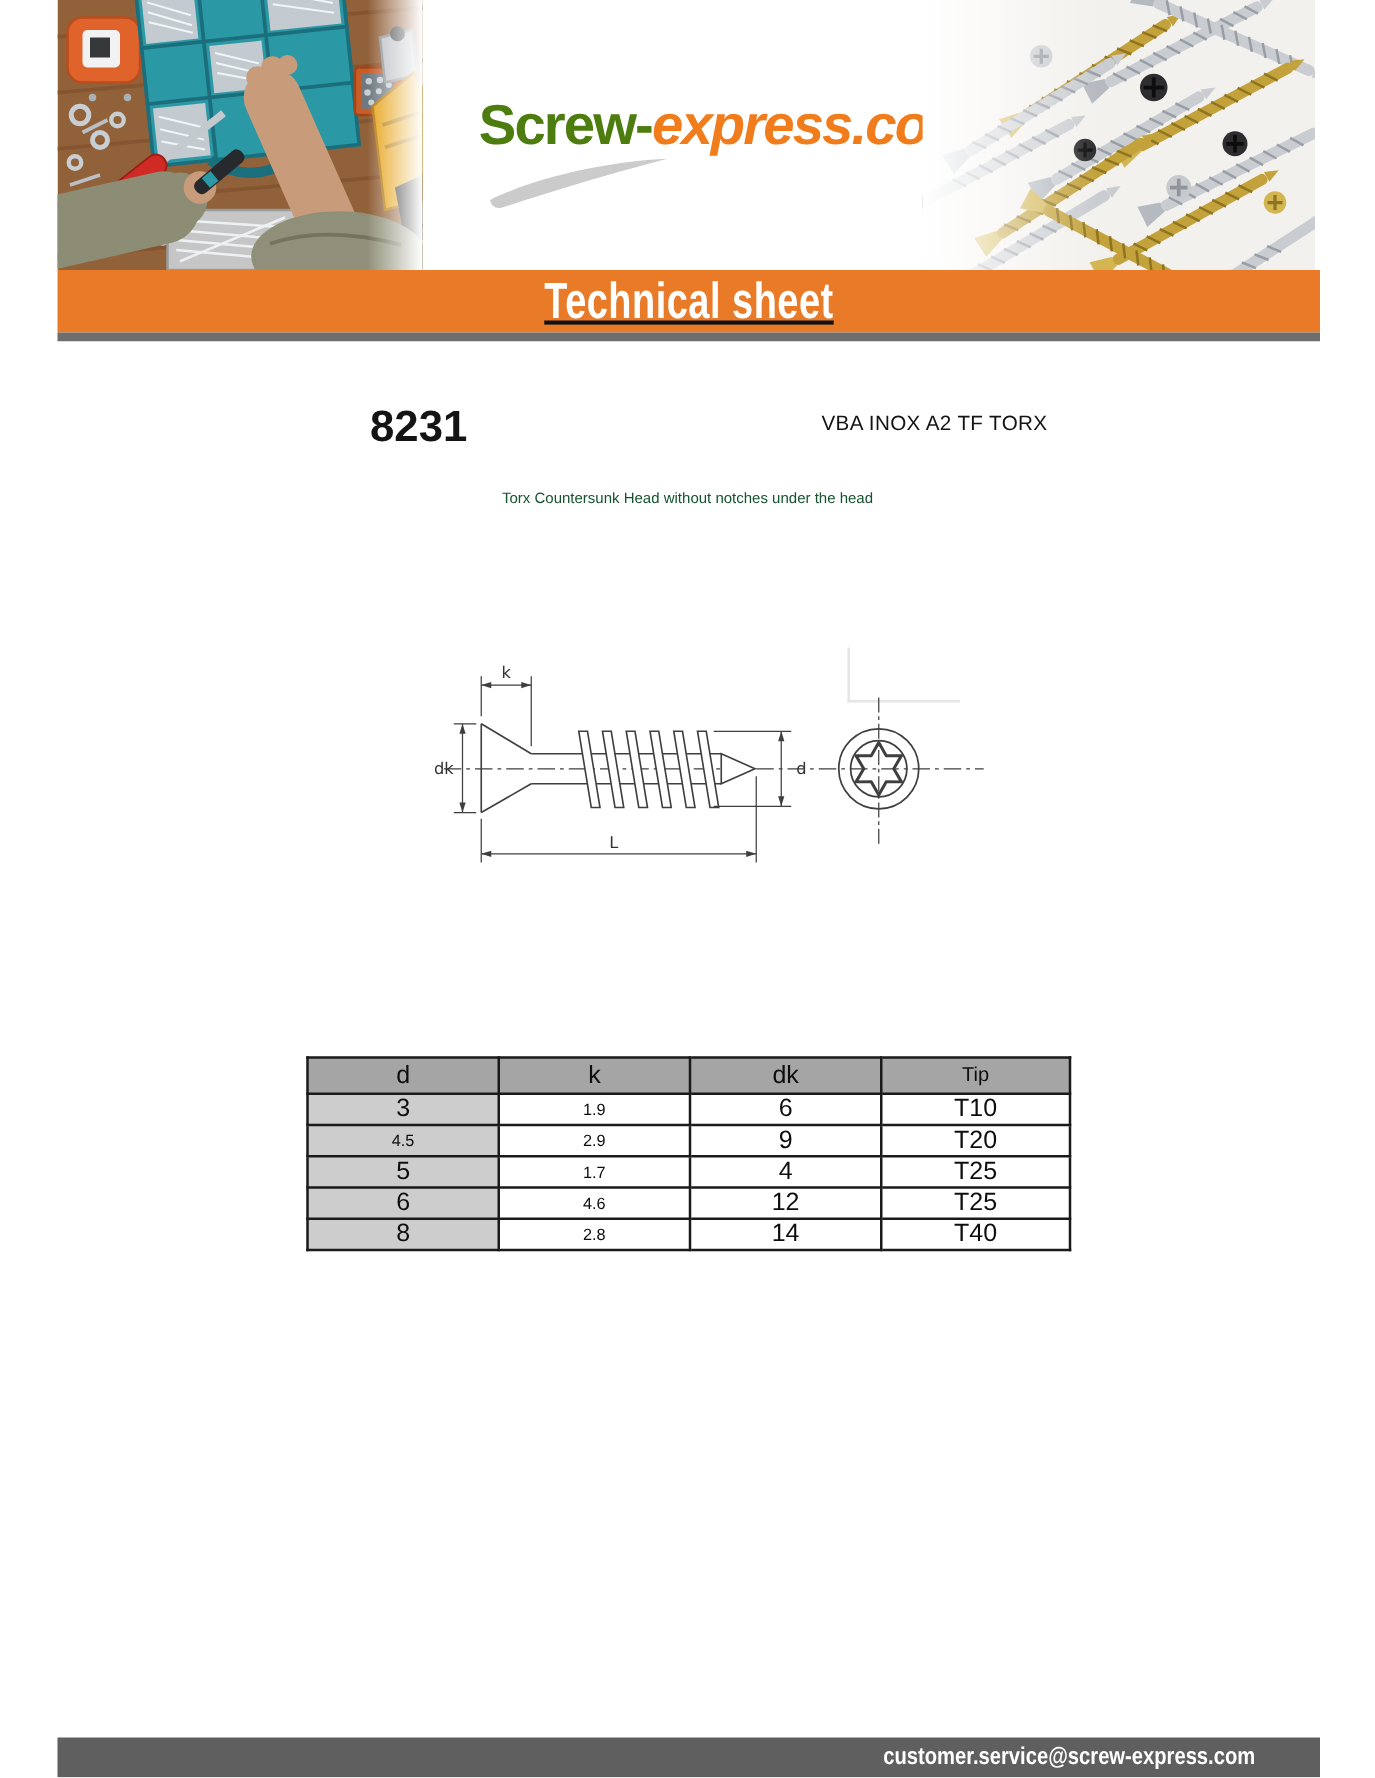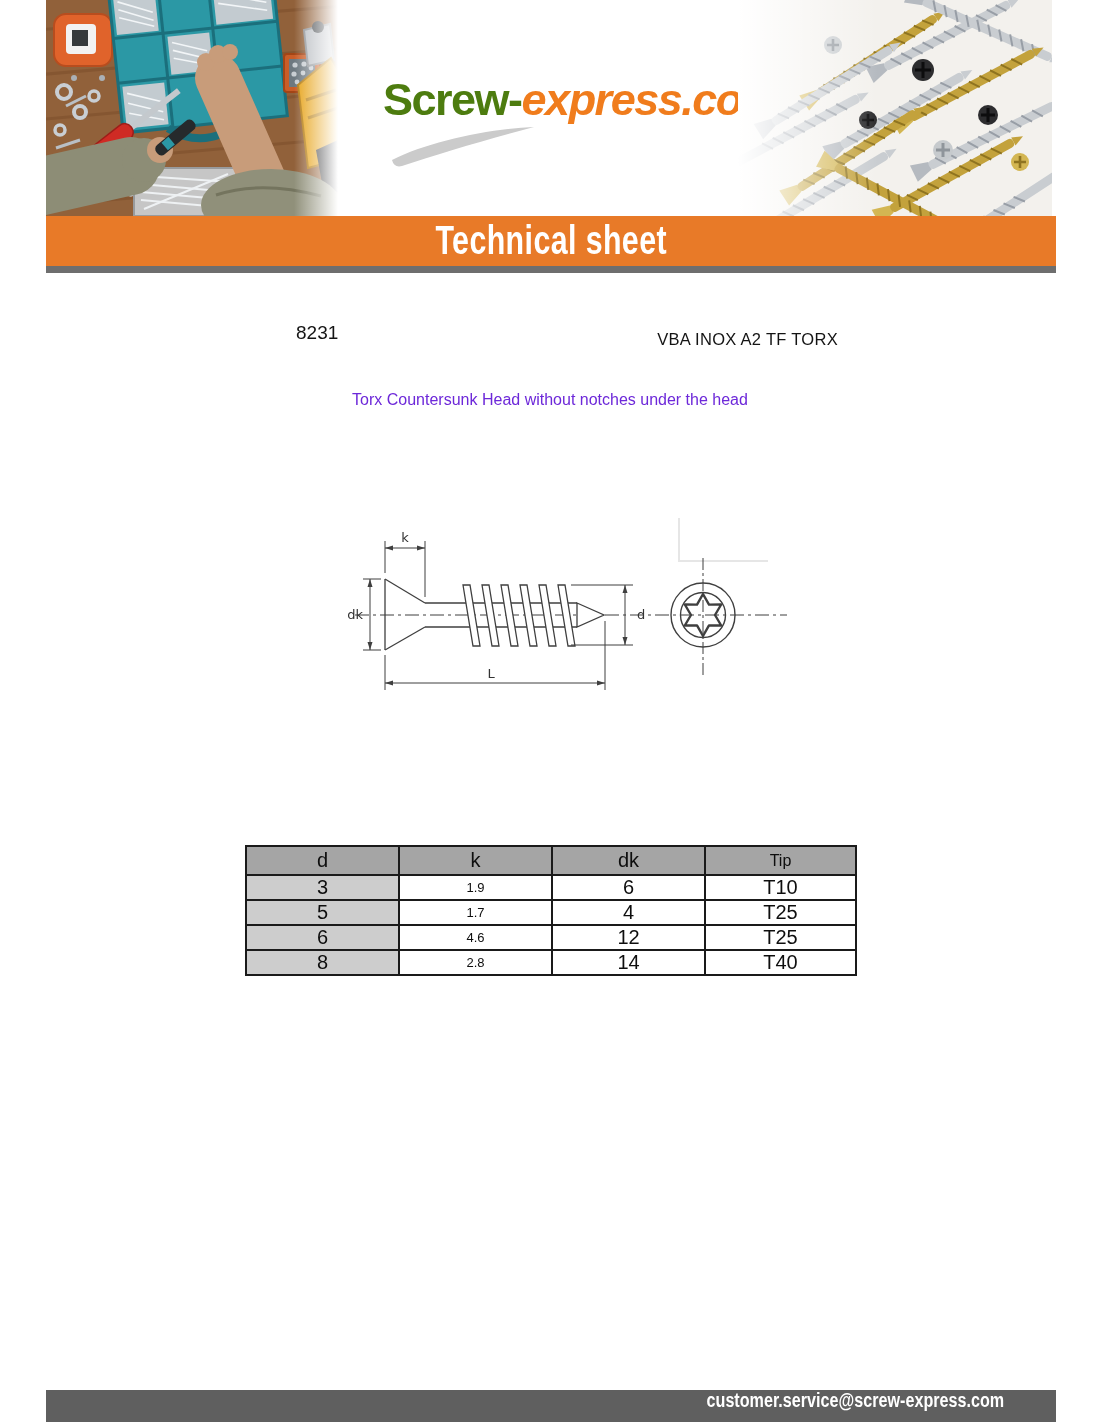--- a/index.html
+++ b/index.html
@@ -12,33 +12,33 @@
   .photo{position:absolute;top:0;height:216px;display:block;}
   .logo-line{
     position:absolute;left:383px;top:74px;font-size:45px;font-weight:bold;
     letter-spacing:-1.5px;white-space:nowrap;
   }
   .logo-prefix{color:#4d7c0f;}
   .logo-suffix{color:#f07c1c;font-style:italic;}
   
   .banner{
     position:absolute;left:46px;top:216px;width:1010px;height:50px;background:#e87a28;
-    display:flex;align-items:center;justify-content:center;
+    display:flex;align-items:center;justify-content:center;text-decoration:underline;
   }
   .banner-text{
     color:#ffffff;font-size:37px;font-weight:bold;white-space:nowrap;
     display:inline-block;transform:scale(.82,1.1);letter-spacing:.5px;
   }
   .gray-rule{position:absolute;left:46px;top:266px;width:1010px;height:7px;background:#6e6e6e;}
   
-  .product-code{position:absolute;left:296px;top:322px;font-size:19px;color:#141414;}
+  .product-code{position:absolute;left:296px;top:322px;font-size:35px;color:#141414;font-weight:bold;}
   .product-name{position:absolute;left:528px;top:330px;width:310px;text-align:right;
     font-size:16.5px;letter-spacing:.3px;color:#141414;}
   .product-desc{position:absolute;left:300px;top:391px;width:500px;text-align:center;
-    font-size:16px;color:#6d28d9;}
+    font-size:12px;color:#14532d;}
   
   .drawing{position:absolute;left:325px;top:505px;}
   .dim-label{font-family:"DejaVu Sans", sans-serif;font-size:13px;fill:#333;}
   
   .spec-table{
     position:absolute;left:245px;top:845px;width:610px;border-collapse:collapse;
     table-layout:fixed;background:#fff;
   }
   .spec-table th,.spec-table td{
     border:2px solid #1a1a1a;text-align:center;vertical-align:middle;
@@ -46,21 +46,21 @@
   }
   .spec-table th{height:27px;background:#a5a5a5;}
   .spec-table td{height:22px;}
   .spec-table td.dcol{background:#cdcdcd;}
   .fz-lg{font-size:20px;}
   .fz-md{font-size:16px;}
   .fz-sm{font-size:13px;}
   
   .footer-bar{
     position:absolute;left:46px;top:1390px;width:1010px;height:32px;background:#5f5f5f;
-    display:flex;align-items:flex-start;justify-content:flex-end;padding-right:52px;box-sizing:border-box;
+    display:flex;align-items:center;justify-content:flex-end;padding-right:52px;box-sizing:border-box;
   }
   .footer-text{
     color:#fff;font-size:19px;font-weight:bold;white-space:nowrap;
     display:inline-block;transform:scale(.85,1.02);transform-origin:right center;
   }
   
   .artifact{position:absolute;left:678px;top:518px;width:88px;height:42px;
     border-left:2px solid #e6e6e6;border-bottom:2px solid #e6e6e6;}
 </style>
 </head>
@@ -405,20 +405,26 @@
       <th class="fz-lg">dk</th>
       <th class="fz-md">Tip</th>
     </tr>
     <tr>
       <td class="dcol fz-lg">3</td>
       <td class="fz-sm">1.9</td>
       <td class="fz-lg">6</td>
       <td class="fz-lg">T10</td>
     </tr>
     <tr>
+      <td class="dcol fz-sm">4.5</td>
+      <td class="fz-sm">2.9</td>
+      <td class="fz-lg">9</td>
+      <td class="fz-lg">T20</td>
+    </tr>
+    <tr>
       <td class="dcol fz-lg">5</td>
       <td class="fz-sm">1.7</td>
       <td class="fz-lg">4</td>
       <td class="fz-lg">T25</td>
     </tr>
     <tr>
       <td class="dcol fz-lg">6</td>
       <td class="fz-sm">4.6</td>
       <td class="fz-lg">12</td>
       <td class="fz-lg">T25</td>

